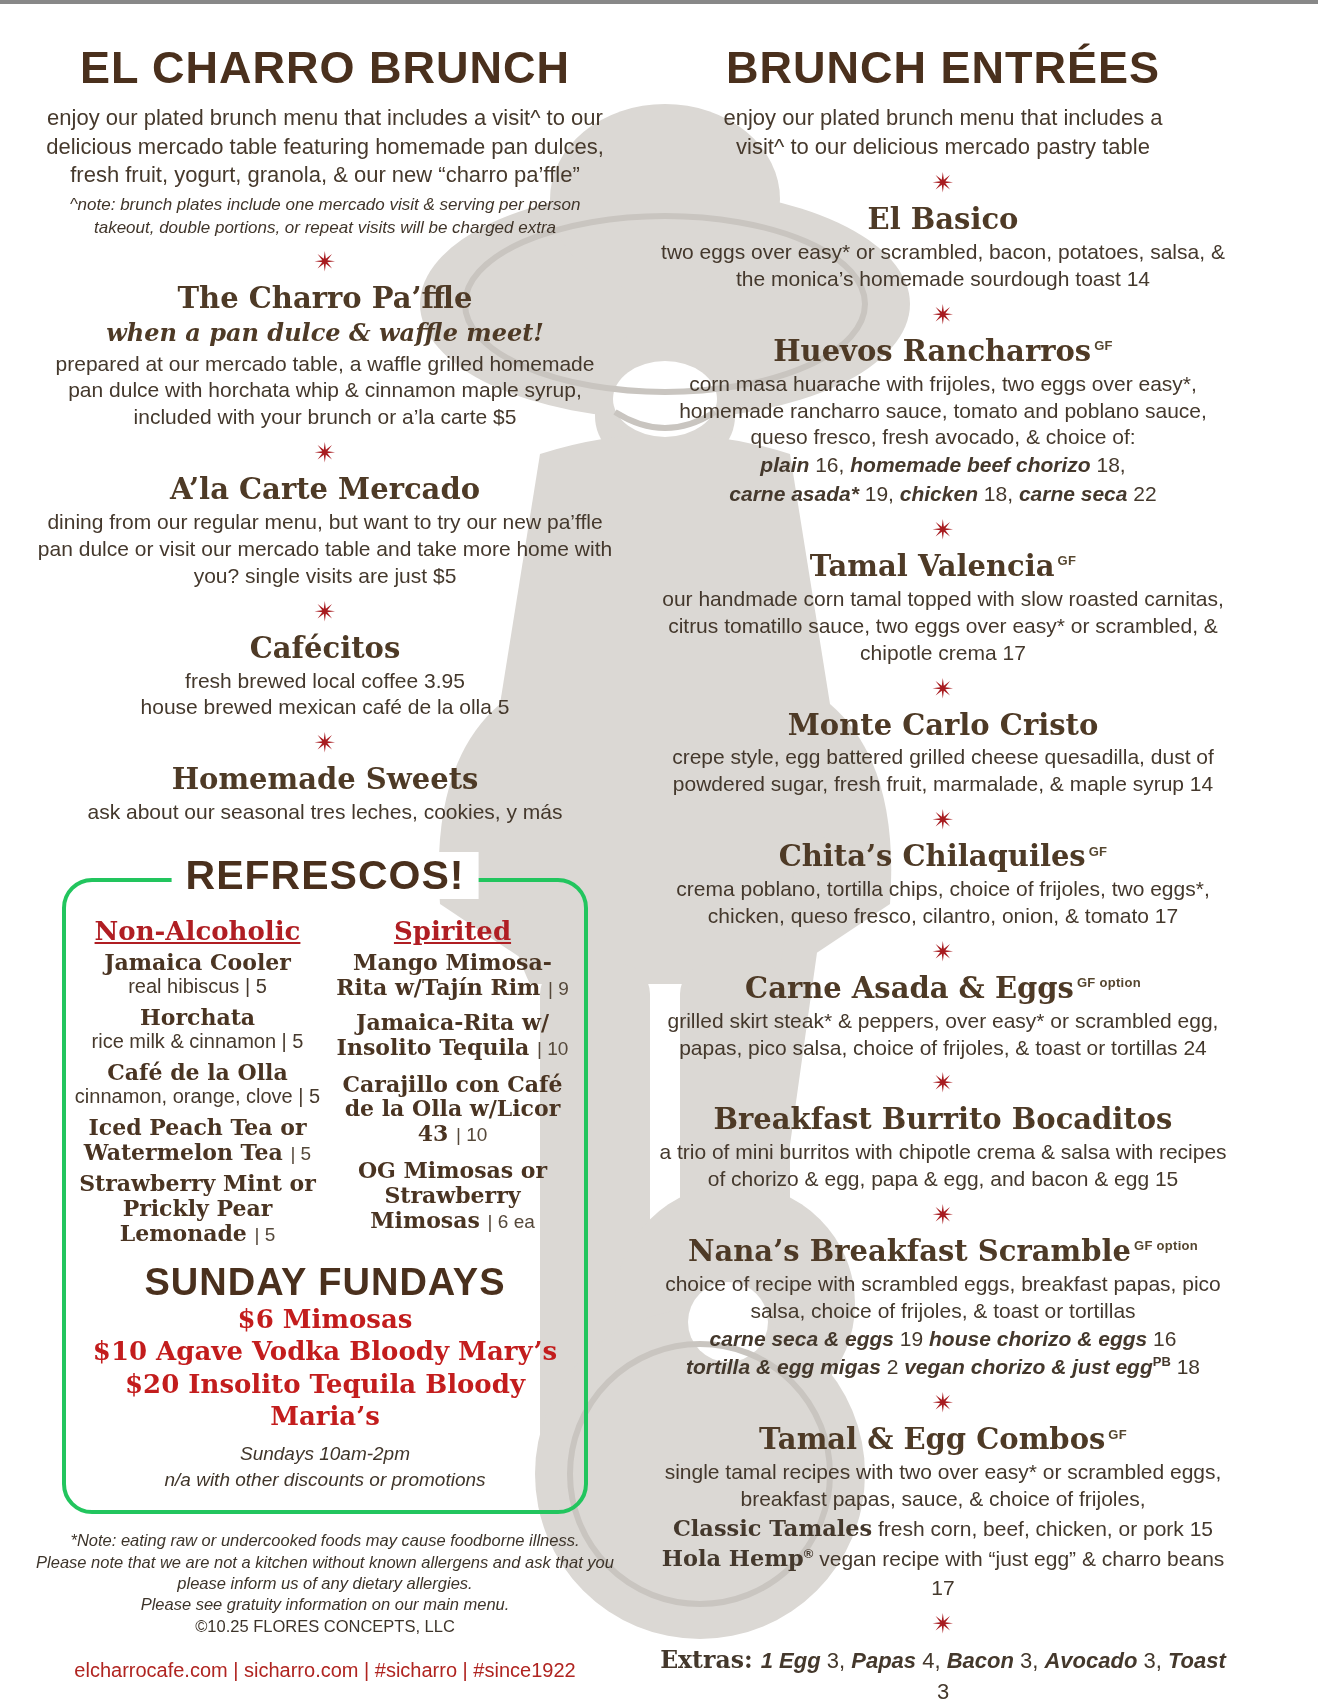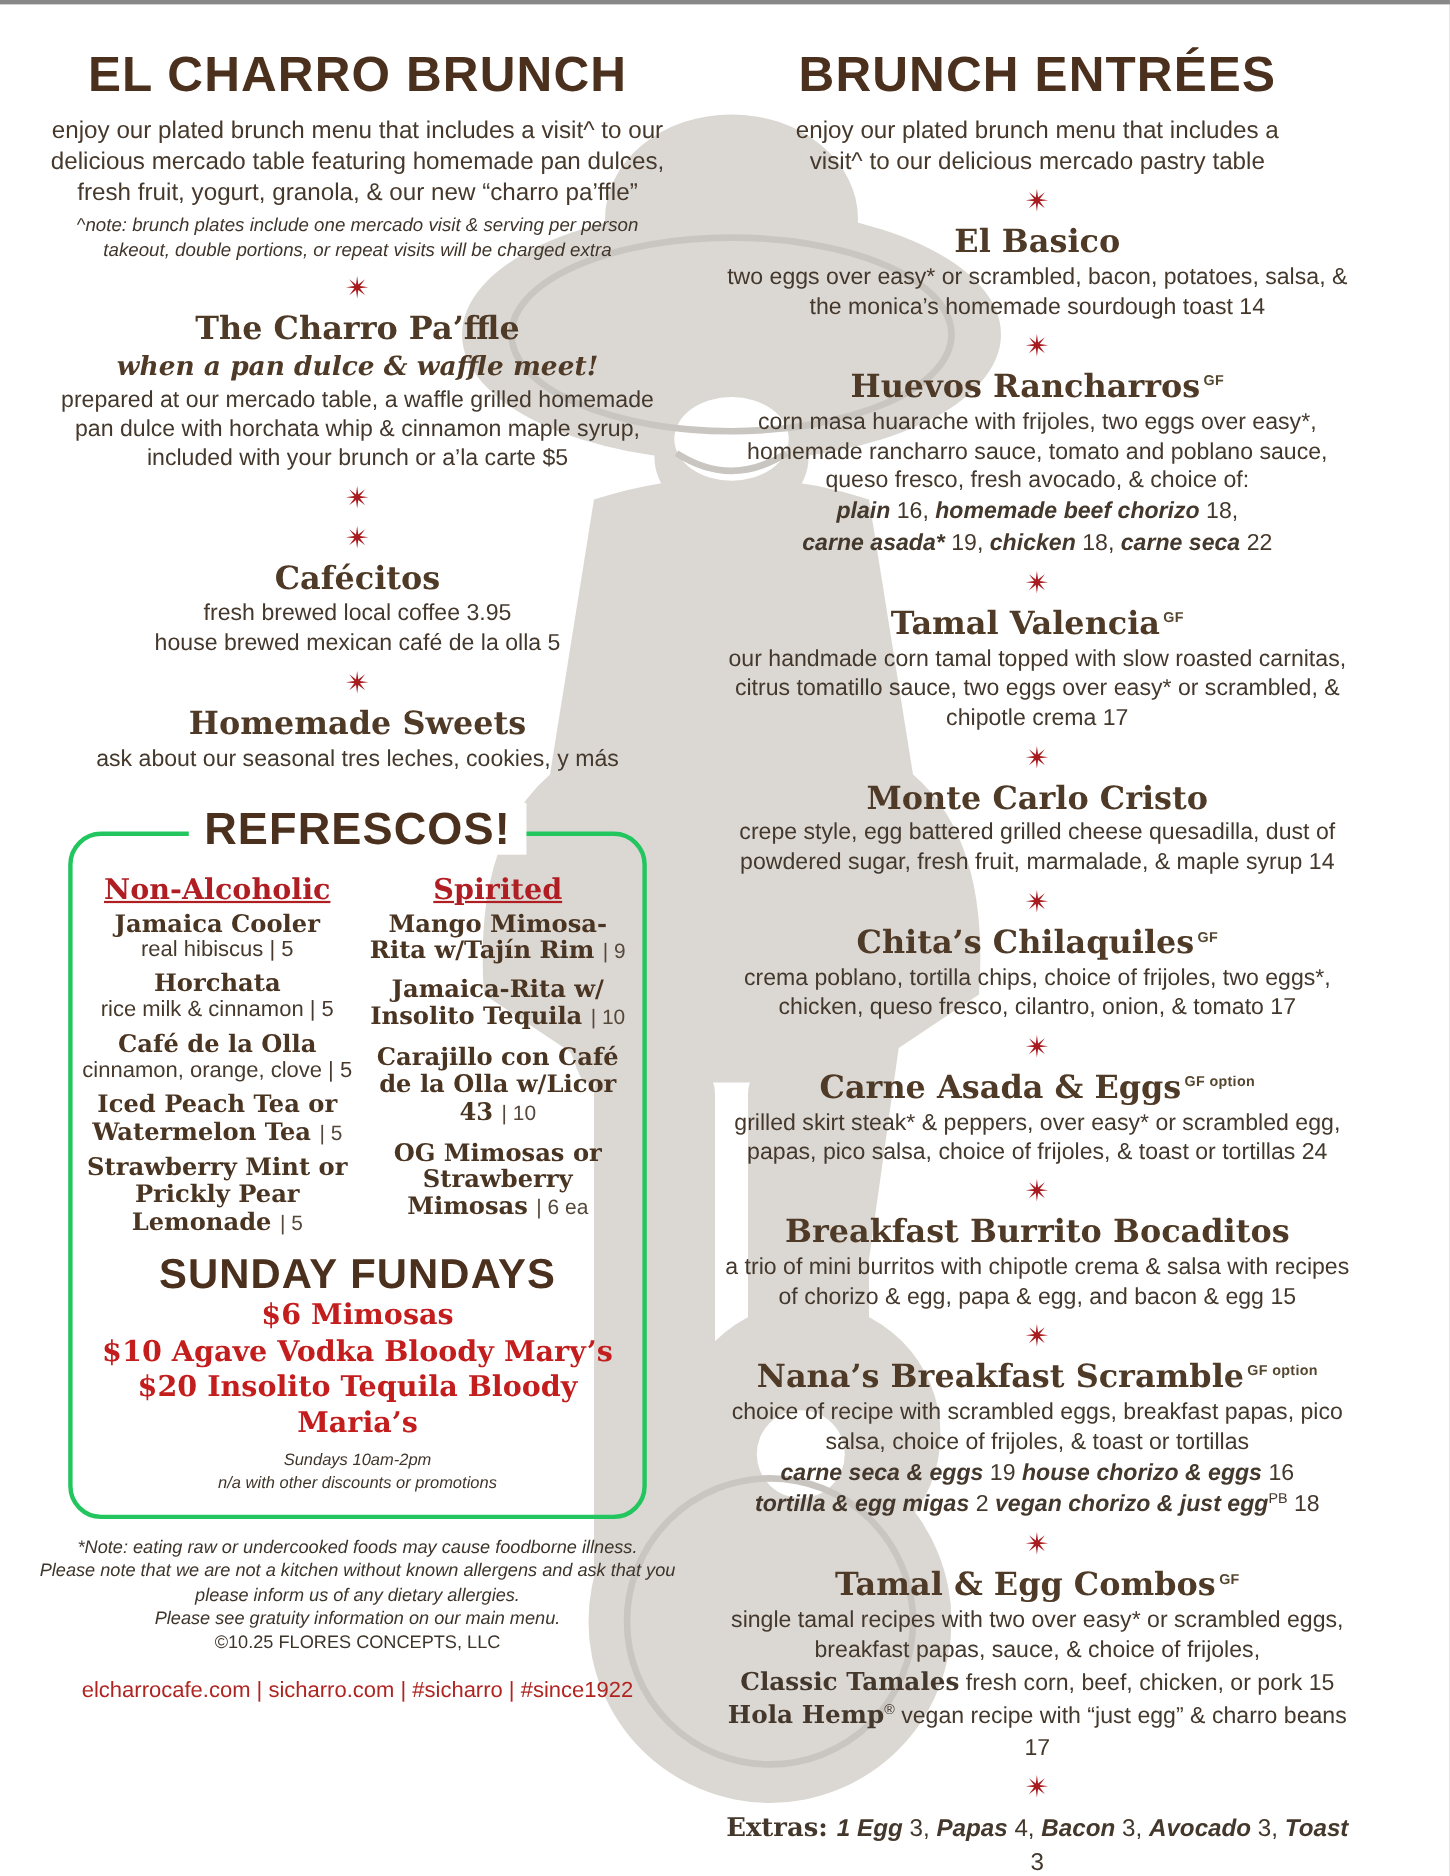--- a/index.html
+++ b/index.html
@@ -27,21 +27,21 @@
     font-size:29px;color:#4e3a26;line-height:1.1;
   }
   .gf{font-family:"Liberation Sans",sans-serif;font-size:13px;font-weight:600;
       vertical-align:super;letter-spacing:.3px;color:#55462f;margin-left:3px;}
   .sub{font-family:"DejaVu Serif",serif;font-style:italic;font-weight:bold;
        font-size:24px;color:#4e3a26;margin-bottom:4px;}
   .body{font-size:21px;line-height:1.28;color:#44382c;}
   .optline{font-size:21px;line-height:1.35;color:#44382c;}
   .seg-b{font-weight:bold;font-style:italic;}
   .seg-sb{font-family:"DejaVu Serif",serif;font-weight:bold;font-size:1.07em;}
-  .seg-sup{vertical-align:super;font-size:0.62em;font-weight:400;}
+  .seg-sup{vertical-align:super;font-size:0.62em;font-weight:700;}
   
   .refrescos{
     position:relative;margin:52px 26px 0 26px;border:4px solid #22c55e;
     border-radius:30px;padding:34px 8px 18px 8px;background:transparent;
   }
   .rf-title{
     position:absolute;top:-30px;left:50%;transform:translateX(-50%);
     background:#fff;padding:0 14px;white-space:nowrap;
     font-size:41px;font-weight:900;color:#4a301d;letter-spacing:1px;
   }
@@ -54,21 +54,21 @@
   .drink{margin-bottom:7px;}
   .drink .dn{font-family:"DejaVu Serif",serif;font-weight:bold;font-size:22px;
              color:#4a3422;line-height:1.13;}
   .drink .dd{font-size:20px;color:#46392c;line-height:1.15;}
   .drink .pr{font-family:"Liberation Sans",sans-serif;font-weight:400;
              font-size:19px;color:#55483a;}
   .sunday{margin-top:10px;}
   .sf-title{font-size:38px;font-weight:900;color:#4a301d;letter-spacing:1px;line-height:1.05;}
   .deal{font-family:"DejaVu Serif",serif;font-weight:bold;font-size:26px;
         color:#c31d1d;line-height:1.25;}
-  .sun-note{font-size:15px;font-style:italic;color:#40352a;line-height:1.35;}
+  .sun-note{font-size:19px;font-style:italic;color:#40352a;line-height:1.35;}
   .sun-note.first{margin-top:8px;}
   
   .fine{margin-top:16px;font-size:16.5px;font-style:italic;line-height:1.3;color:#3d342a;}
   .fine .copyright{font-style:normal;}
   .site-footer{margin-top:22px;font-size:20px;color:#b02420;}
 </style>
 </head>
 <body>
 
 <div class="page">
@@ -107,20 +107,24 @@
     </p>
 
     <div class="star">✴</div>
     <section>
       <h2 class="sec">The Charro Pa’ffle</h2>
       <p class="sub">when a pan dulce &amp; waffle meet!</p>
       <p class="body">prepared at our mercado table, a waffle grilled homemade pan dulce with horchata whip &amp; cinnamon maple syrup, included with your brunch or a’la carte $5</p>
     </section>
 
     <div class="star">✴</div>
+    <section>
+      <h2 class="sec">A’la Carte Mercado</h2>
+      <p class="body">dining from our regular menu, but want to try our new pa’ffle pan dulce or visit our mercado table and take more home with you? single visits are just $5</p>
+    </section>
 
     <div class="star">✴</div>
     <section>
       <h2 class="sec">Cafécitos</h2>
       <p class="body">fresh brewed local coffee 3.95</p>
       <p class="body">house brewed mexican café de la olla 5</p>
     </section>
 
     <div class="star">✴</div>
     <section>

